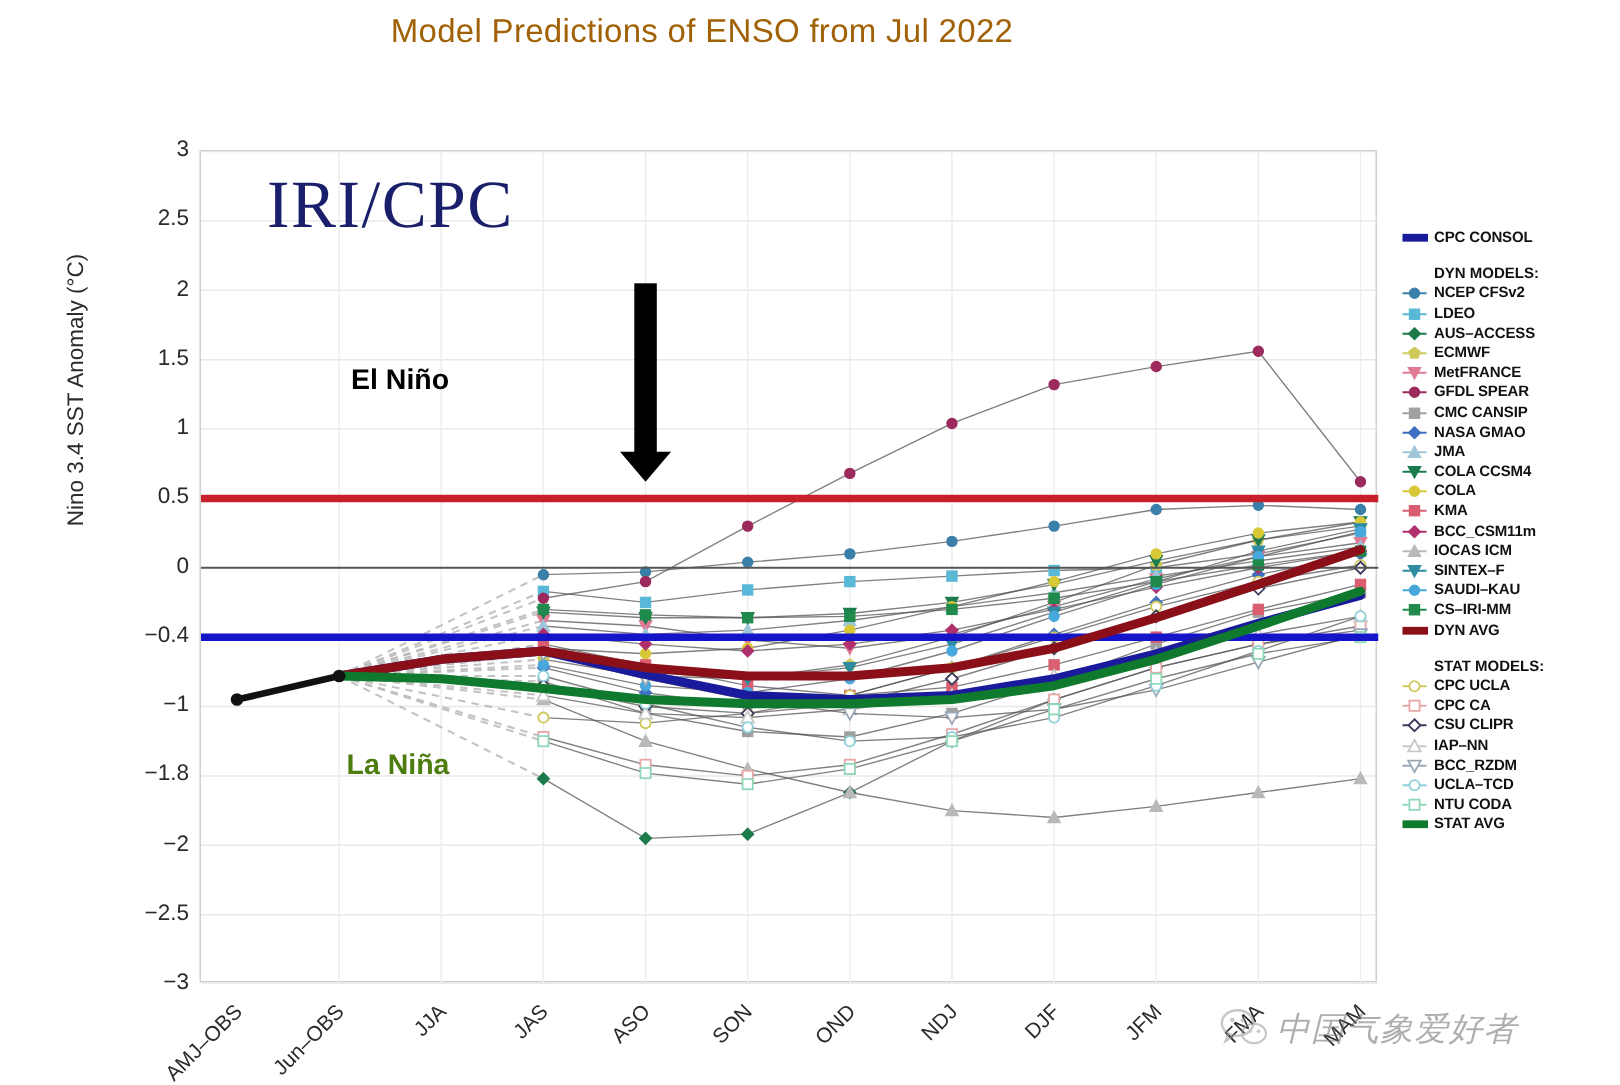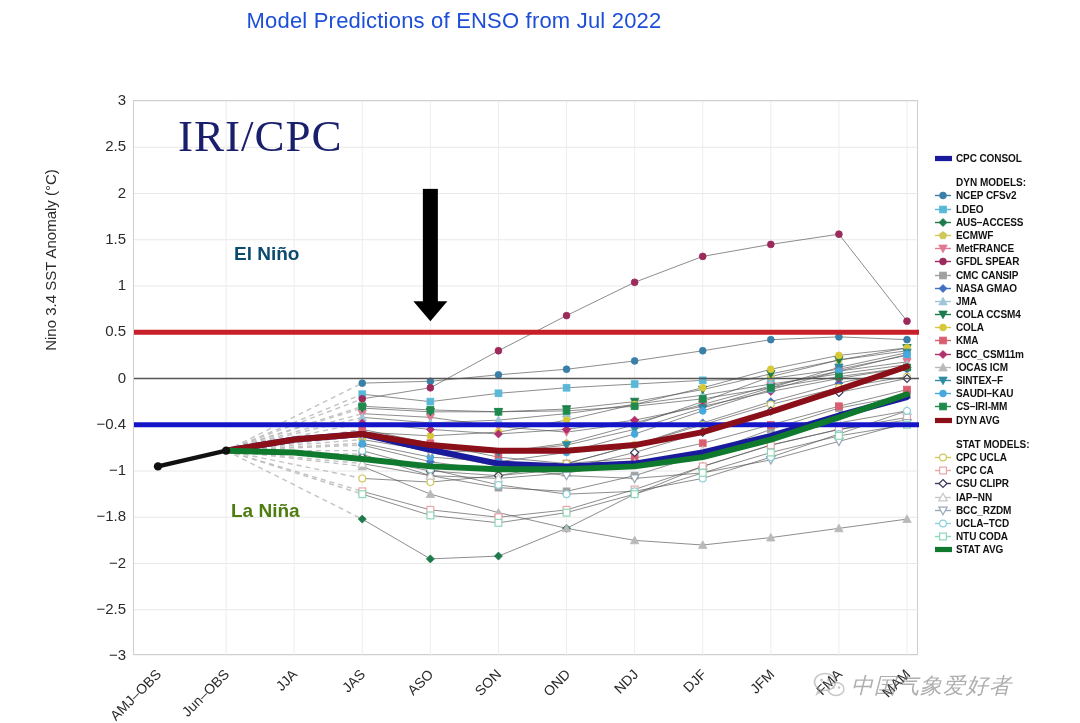--- a/index.html
+++ b/index.html
@@ -6,22 +6,22 @@
   body{
     width:1080px;height:723px;background:#ffffff;
     font-family:"Liberation Sans",sans-serif;
     overflow:hidden;position:relative;
   }
   #root{position:relative;width:1080px;height:723px;}
 
   
   .chart-title{
     position:absolute;left:0;top:8px;width:908px;
-    text-align:center;font-size:22px;color:#1d4ed8;
-    letter-spacing:.2px;font-weight:400;
+    text-align:center;font-size:22px;color:#a16207;
+    letter-spacing:.2px;font-weight:400;padding-left:14px;
   }
 
   
   .plot-frame{
     position:absolute;left:133px;top:100px;width:785px;height:555px;
     border:1px solid #cfcfcf;background:#fff;box-sizing:border-box;
   }
   .plot-svg{position:absolute;left:0;top:0;width:785px;height:555px;}
 
   
@@ -42,21 +42,21 @@
   .xtick-wrap{position:absolute;left:133px;top:660px;width:785px;height:63px;}
 
   
   .iri-cpc{
     position:absolute;left:178px;top:110px;
     font-family:"Liberation Serif",serif;font-size:45px;
     color:#1a1f6b;letter-spacing:1px;
   }
   .elnino{
     position:absolute;left:234px;top:243px;
-    font-size:19px;font-weight:bold;color:#0c4a6e;
+    font-size:19px;font-weight:bold;color:#000000;
   }
   .lanina{
     position:absolute;left:231px;top:500px;
     font-size:19px;font-weight:bold;color:#4d7c0f;
   }
 
   
   .legend{
     position:absolute;left:934px;top:152px;width:146px;
     font-size:10px;color:#111;line-height:13.2px;

